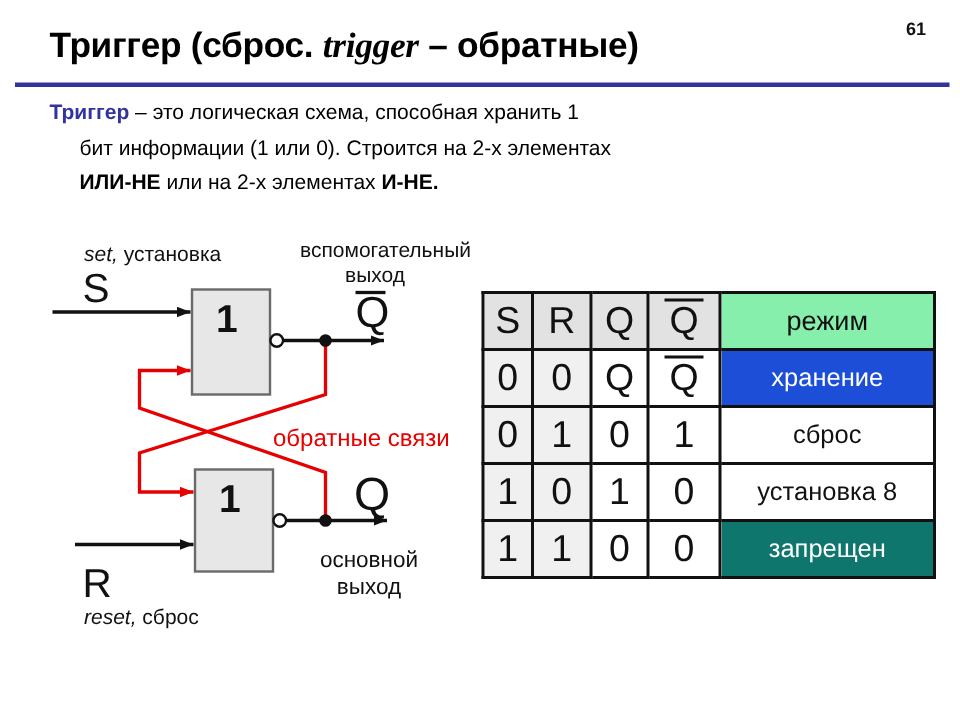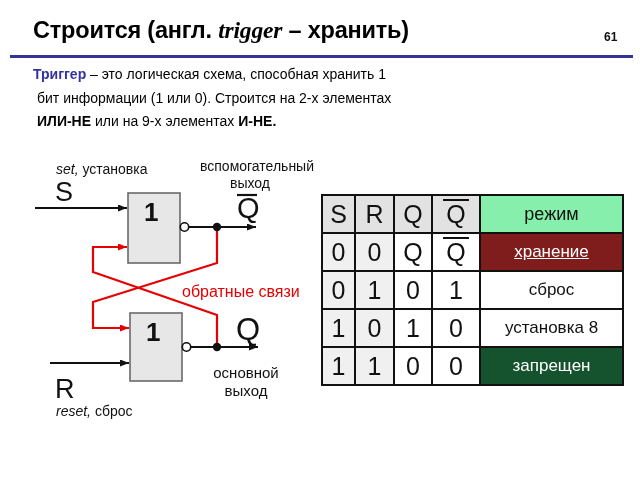--- a/index.html
+++ b/index.html
@@ -15,33 +15,33 @@
 
   
   .slide-title {
     left: 33px; top: 17px;
     font-size: 23.5px; font-weight: bold; color: #000;
     white-space: nowrap; letter-spacing: -0.2px;
   }
   .slide-title .it { font-style: italic; font-family: Liberation Serif, serif; }
   .page-number {
     left: 604px; top: 12px;
-    font-size: 12px; font-weight: bold; color: #111; margin-top: 18px;
+    font-size: 12px; font-weight: bold; color: #111;
   }
   .title-underline {
     left: 10px; top: 55px; width: 623px; height: 3px;
     background: #333399;
   }
 
   
   .intro {
     left: 33px; top: 63px; width: 600px;
     font-size: 14px; line-height: 23.5px; color: #000;
   }
-  .intro .cont { margin-left: 4px; }
+  .intro .cont { margin-left: 20px; }
   .term { color: #3333A0; font-weight: bold; }
   .b { font-weight: bold; text-align: center; }
 
   
   svg.circuit { left: 0; top: 150px; width: 320px; height: 275px; position: absolute; }
   svg text { font-family: "Liberation Sans", sans-serif; fill: #111; }
   .wire { stroke: #111; stroke-width: 2.2; }
   .redwire { stroke: #E60000; stroke-width: 2.2; fill: none; }
   .gate { fill: #E7E7E7; stroke: #6a6a6a; stroke-width: 1.6; }
   .bubble { fill: #fff; stroke: #111; stroke-width: 1.6; }
@@ -64,35 +64,35 @@
   table.truth tr { height: 38px; }
   table.truth th, table.truth td {
     border: 2px solid #111; padding: 0; text-align: center; vertical-align: middle;
     font-weight: normal; overflow: hidden;
   }
   th.hcell { background: #e2e2e2; font-size: 25px; }
   th.hmode { background: #86efac; font-size: 18px; font-weight: bold; }
   td.sr { background: #f0f0f0; font-size: 25px; }
   td.qv { background: #ffffff; font-size: 25px; }
   td.mode { font-size: 17px; font-weight: bold; background: #ffffff; }
-  td.mode.store { background: #7f1d1d; color: #fff; text-decoration: underline; }
-  td.mode.forbidden { background: #14532d; color: #fff; }
+  td.mode.store { background: #1d4ed8; color: #fff; }
+  td.mode.forbidden { background: #0f766e; color: #fff; }
   .ovl { display: inline-block; border-top: 2.5px solid #111; padding: 0 3px; line-height: 1.1; }
 </style>
 </head>
 <body>
 
-<div class="abs slide-title"><span>Строится (англ. </span><span class="it">trigger</span><span> – хранить)</span></div>
+<div class="abs slide-title"><span>Триггер (сброс. </span><span class="it">trigger</span><span> – обратные)</span></div>
 <div class="abs page-number">61</div>
 <div class="abs title-underline"></div>
 
 <div class="abs intro">
   <div><span class="term">Триггер</span><span> – это логическая схема, способная хранить 1</span></div>
   <div class="cont">бит информации (1 или 0). Строится на 2-х элементах</div>
-  <div class="cont"><span class="b">ИЛИ-НЕ</span><span> или на 9-х элементах </span><span class="b">И-НЕ.</span></div>
+  <div class="cont"><span class="b">ИЛИ-НЕ</span><span> или на 2-х элементах </span><span class="b">И-НЕ.</span></div>
 </div>
 
 <svg class="circuit" viewBox="0 0 320 275">
   <defs>
     <marker id="arrB" markerWidth="10" markerHeight="8" refX="9" refY="3.5" orient="auto" markerUnits="userSpaceOnUse">
       <path d="M0,0 L9,3.5 L0,7 Z" fill="#111"></path>
     </marker>
     <marker id="arrR" markerWidth="10" markerHeight="8" refX="9" refY="3.5" orient="auto" markerUnits="userSpaceOnUse">
       <path d="M0,0 L9,3.5 L0,7 Z" fill="#E60000"></path>
     </marker>

